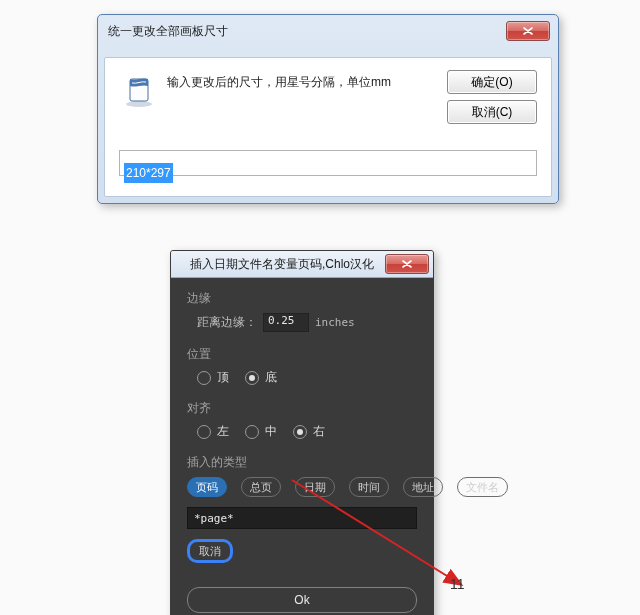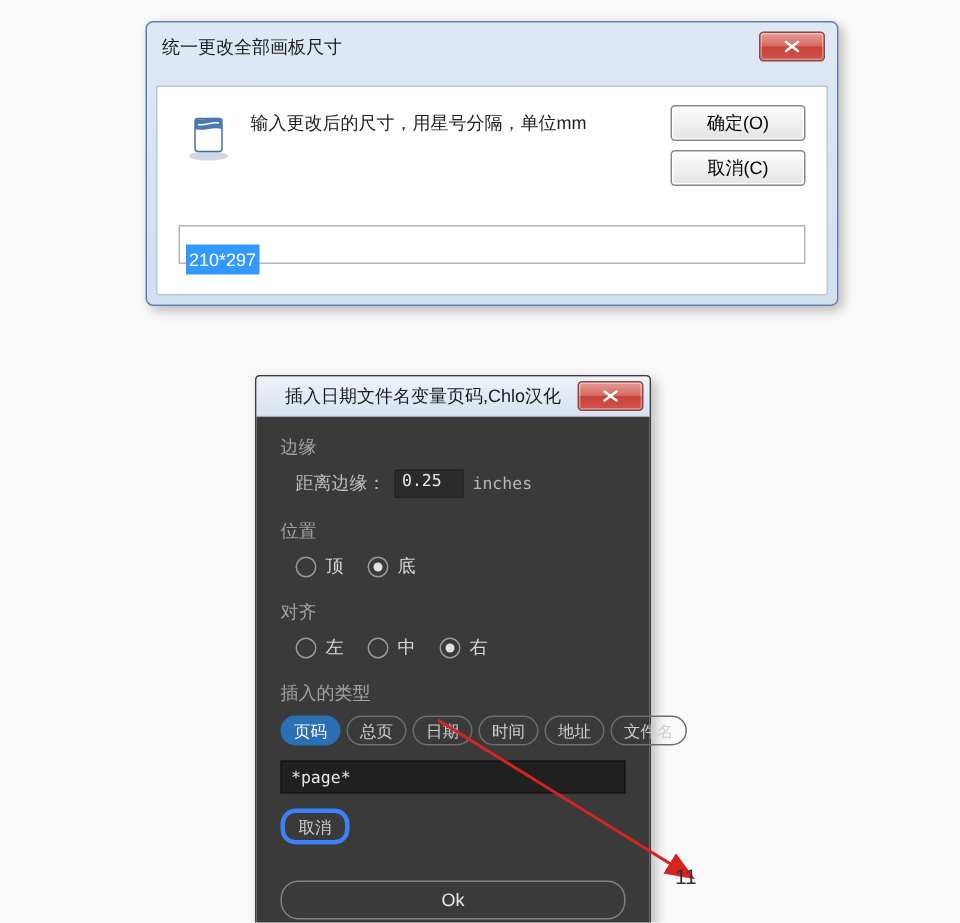--- a/index.html
+++ b/index.html
@@ -76,21 +76,21 @@
   .grp-indent{padding-left:10px;}
   .num-field{
     width:36px;height:17px;background:#2b2b2b;border:1px solid #222;color:#e6e6e6;
     padding:0 4px;font-size:11px;font-family:Consolas,monospace;
   }
   .unit{font-family:Consolas,monospace;font-size:11px;color:#b8b8b8;}
   .radio{width:12px;height:12px;border:1px solid #9a9a9a;border-radius:50%;display:inline-flex;align-items:center;justify-content:center;cursor:pointer;}
   .radio.sel::after{content:"";width:6px;height:6px;border-radius:50%;background:#e2e2e2;}
   .radio-lbl{color:#d8d8d8;margin-right:10px;}
 
-  .pills{display:flex;gap:4px;flex-wrap:nowrap;}
+  .pills{display:flex;gap:14px;flex-wrap:nowrap;}
   .pill{
     height:18px;padding:0 8px;border:1px solid #6e6e6e;border-radius:10px;
     display:flex;align-items:center;font-size:11px;color:#cfcfcf;cursor:pointer;
     white-space:nowrap;
   }
   .pill.active{background:#2b6fb5;border-color:#2b6fb5;color:#fff;}
 
   .code-field{
     margin-top:10px;height:20px;background:#202020;border:1px solid #151515;
     color:#e8e8e8;font-family:Consolas,monospace;font-size:11px;padding:0 6px;

